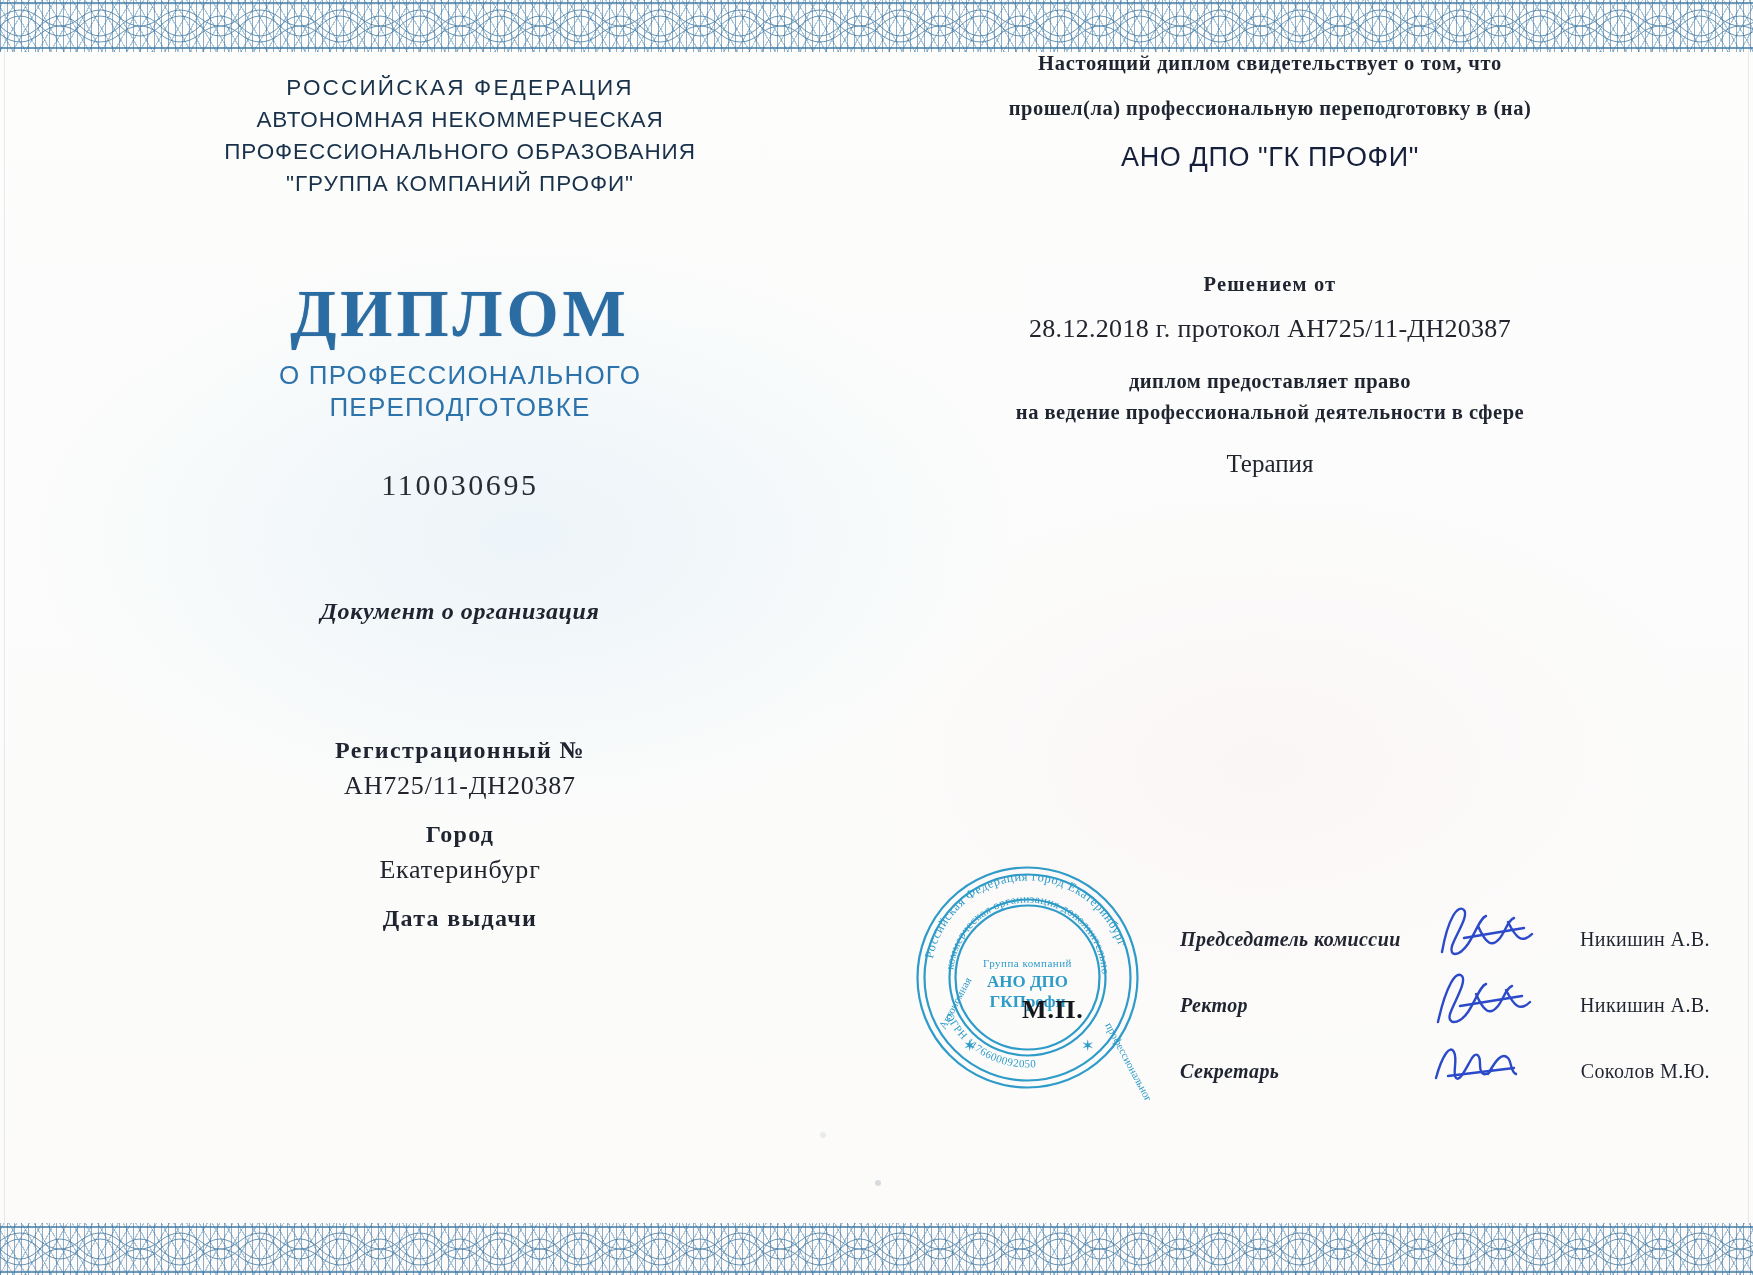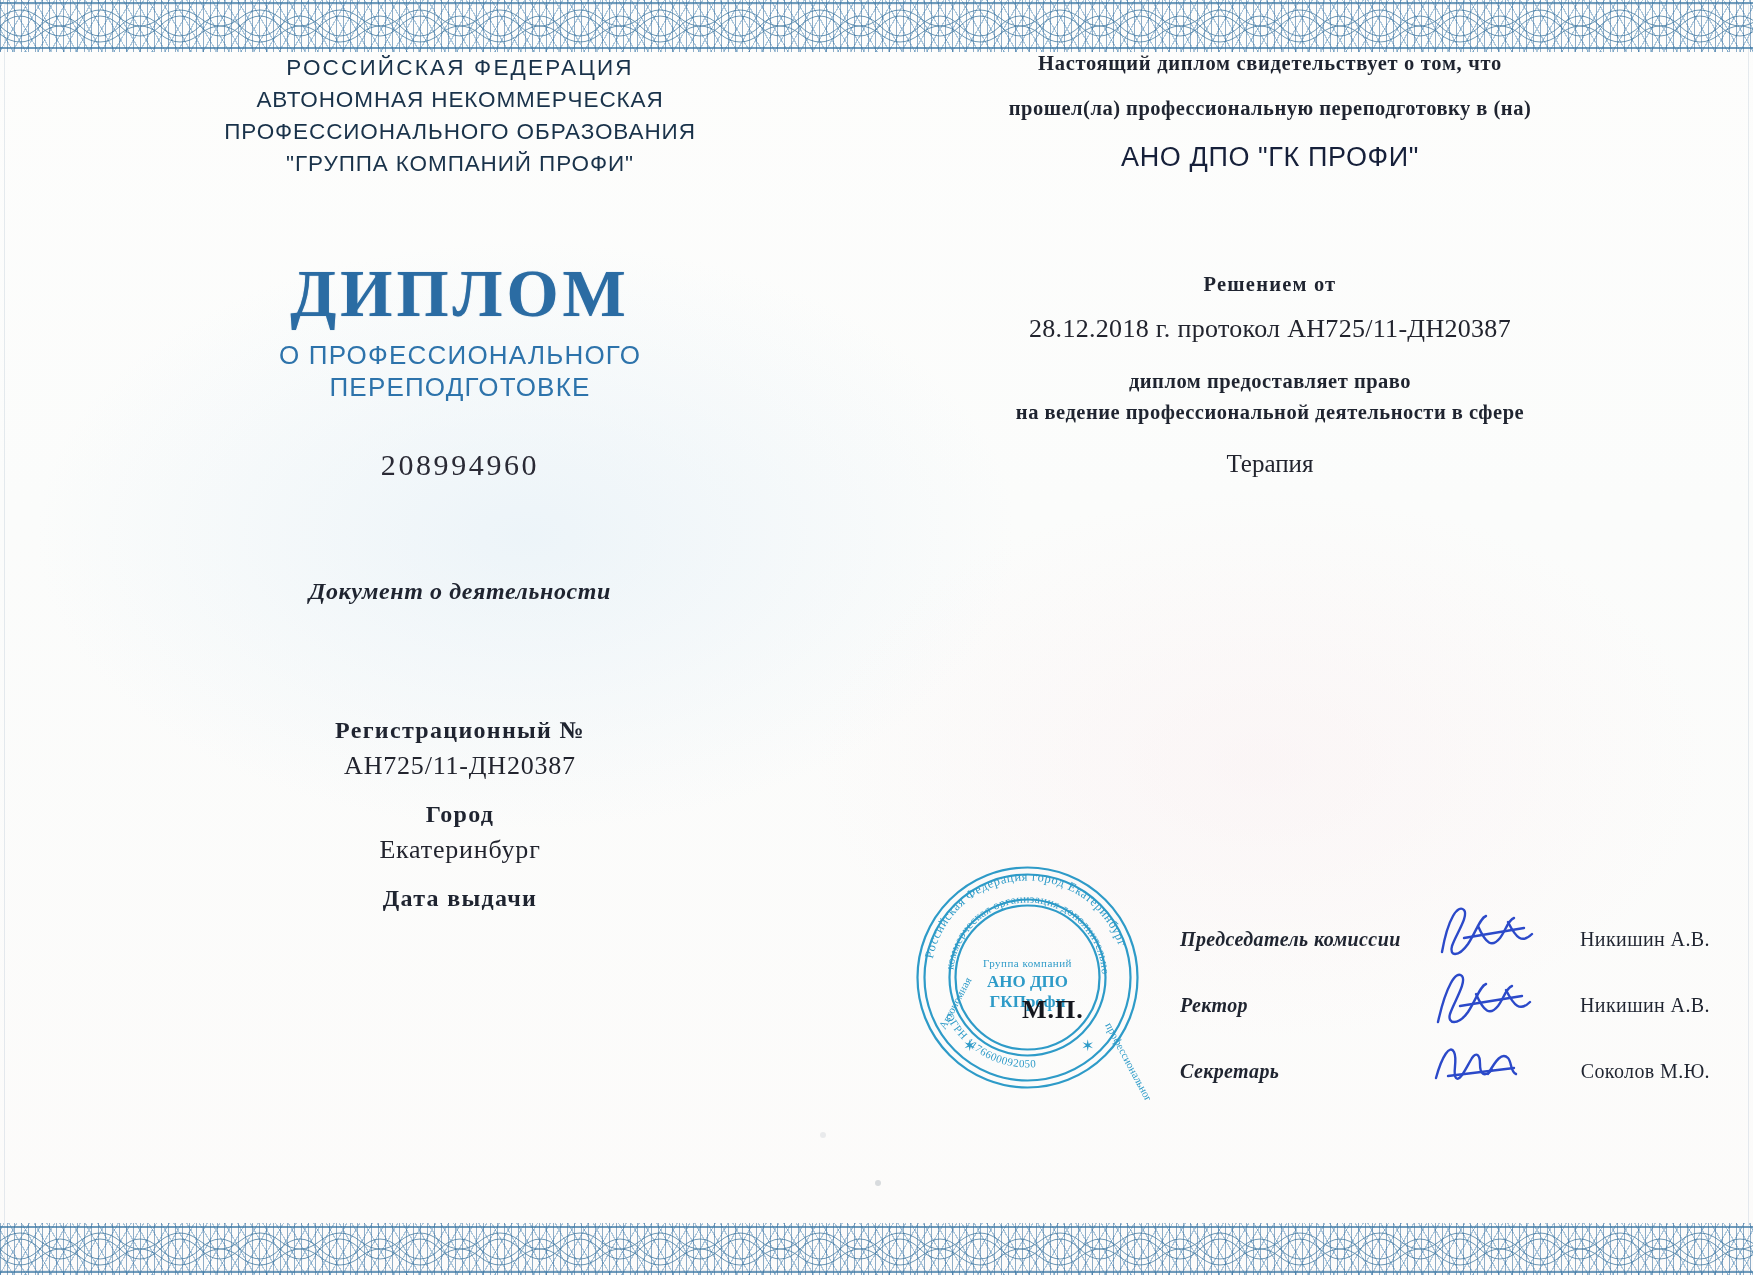--- a/index.html
+++ b/index.html
@@ -83,20 +83,21 @@
     position: absolute;
     left: 900px;
     top: 52px;
     width: 740px;
   }
 
   
   .org-block {
     text-align: center;
     width: 620px;
+    margin-top: 20px;
   }
   .org-line {
     font-family: "Liberation Sans", sans-serif;
     font-size: 22.5px;
     letter-spacing: 0.9px;
     color: #19324a;
     line-height: 1.42;
   }
   .org-line.first { letter-spacing: 2.2px; }
 
@@ -353,23 +354,23 @@
       <div class="org-line">ПРОФЕССИОНАЛЬНОГО ОБРАЗОВАНИЯ</div>
       <div class="org-line">"ГРУППА КОМПАНИЙ ПРОФИ"</div>
     </div>
 
     <div class="title-block">
       <div class="title-main">ДИПЛОМ</div>
       <div class="title-sub">О ПРОФЕССИОНАЛЬНОГО</div>
       <div class="title-sub" style="margin-top:0">ПЕРЕПОДГОТОВКЕ</div>
     </div>
 
-    <div class="serial">208994960</div>
-
-    <div class="doc-kind">Документ о деятельности</div>
+    <div class="serial">110030695</div>
+
+    <div class="doc-kind">Документ о организация</div>
 
     <div class="reg-block">
       <div class="reg-label">Регистрационный №</div>
       <div class="reg-value">АН725/11-ДН20387</div>
       <div class="reg-label tight">Город</div>
       <div class="reg-value">Екатеринбург</div>
       <div class="reg-label tight">Дата выдачи</div>
     </div>
 
   </div>

